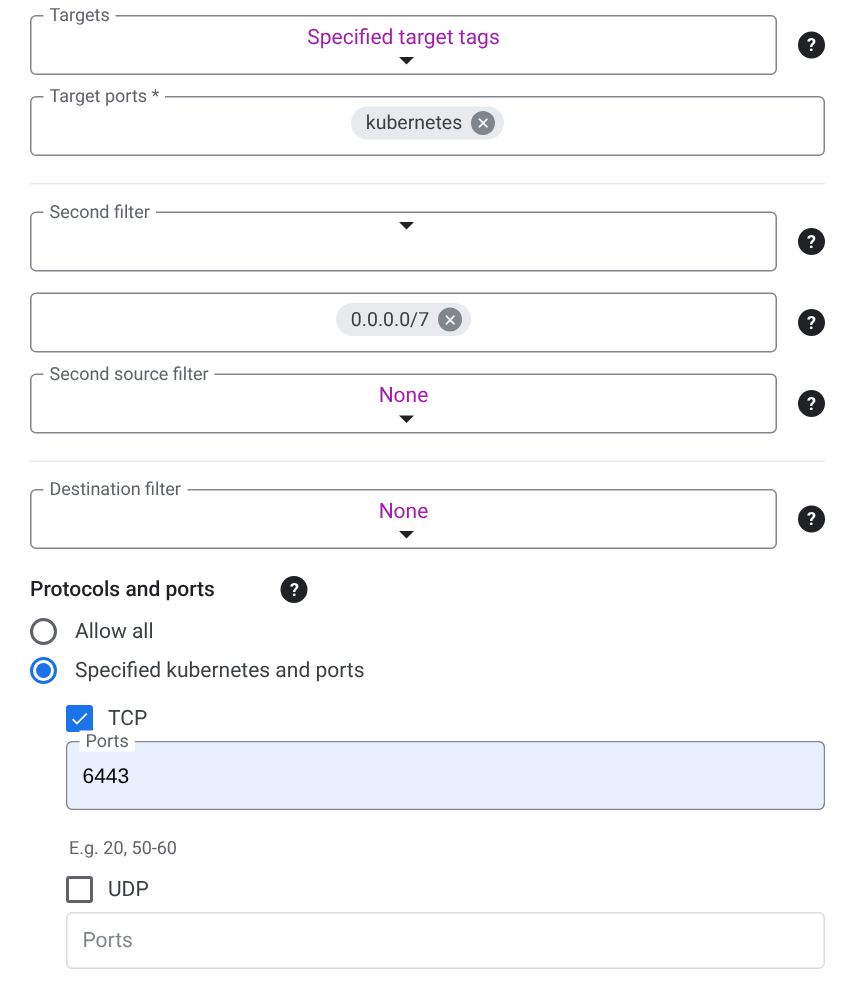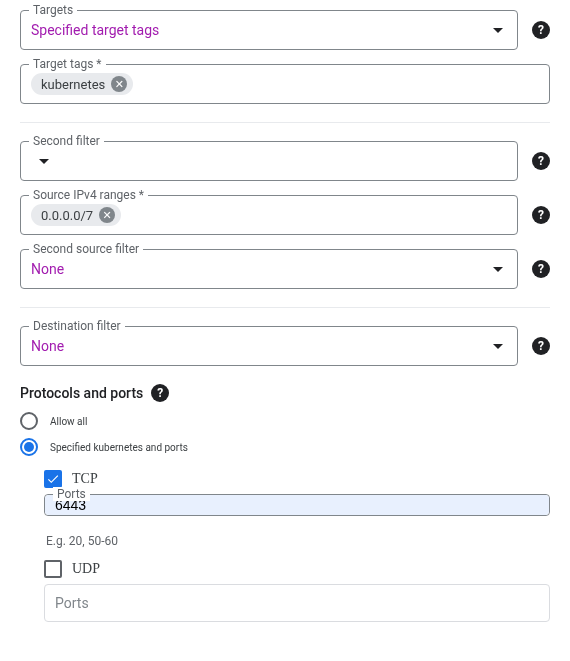--- a/index.html
+++ b/index.html
@@ -16,20 +16,21 @@
       margin-bottom: 14px;
     }
     .field-border {
       border: 1px solid #80868b;
       border-radius: 4px;
       min-height: 40px;
       display: flex;
       align-items: center;
       padding: 6px 10px;
       position: relative;
+      flex-direction: column;
     }
     .field-legend {
       position: absolute;
       top: -8px;
       left: 8px;
       background: #fff;
       padding: 0 4px;
       font-size: 12px;
       color: #5f6368;
       line-height: 14px;
@@ -111,20 +112,21 @@
       border-top: 1px solid #e8eaed;
       margin: 18px 0;
     }
     .section-title {
       font-size: 14px;
       font-weight: 500;
       color: #202124;
       margin: 18px 0 10px 0;
       display: flex;
       align-items: center;
+      gap: 36px;
     }
     .radio-row {
       display: flex;
       align-items: center;
       margin: 8px 0;
       cursor: pointer;
     }
     .radio {
       width: 18px;
       height: 18px;
@@ -137,31 +139,30 @@
     .radio.checked {
       border-color: #1a73e8;
     }
     .radio.checked::after {
       content: '';
       position: absolute;
       top: 2px; left: 2px; right: 2px; bottom: 2px;
       border-radius: 50%;
       background: #1a73e8;
     }
-    .radio-label { font-size: 10px; color: #3c4043; }
+    .radio-label { font-size: 14px; color: #3c4043; }
     .protocol-block {
       margin-left: 24px;
       margin-top: 14px;
     }
     .checkbox-row {
       display: flex;
       align-items: center;
       margin-bottom: 6px;
       cursor: pointer;
-      font-family: Liberation Serif, serif;
     }
     .checkbox {
       width: 18px;
       height: 18px;
       border: 2px solid #5f6368;
       border-radius: 2px;
       margin-right: 10px;
       display: flex;
       align-items: center;
       justify-content: center;
@@ -193,21 +194,21 @@
       left: 8px;
       background: #fff;
       padding: 0 4px;
       font-size: 12px;
       color: #5f6368;
     }
     .ports-input {
       width: 100%;
       border: none;
       outline: none;
-      padding: 2px 10px;
+      padding: 14px 10px;
       font-size: 14px;
       background: transparent;
       border-radius: 4px;
     }
     .ports-input.highlight {
       background: #e8f0fe;
     }
     .ports-hint {
       font-size: 12px;
       color: #5f6368;
@@ -234,21 +235,21 @@
       <span class="field-value">Specified target tags</span>
       <span class="dropdown-arrow"></span>
     </div>
     <span class="help-btn">?</span>
   </div>
 </div>
 
 <div class="field">
   <div class="field-row">
     <div class="field-border">
-      <span class="field-legend">Target tags *</span>
+      <span class="field-legend">Target ports *</span>
       <span class="chip-wrap">
         <span class="chip">
           <span>kubernetes</span>
           <span class="chip-close">✕</span>
         </span>
       </span>
     </div>
   </div>
 </div>
 
@@ -260,21 +261,20 @@
       <span class="field-legend">Second filter</span>
       <span class="dropdown-arrow"></span>
     </div>
     <span class="help-btn">?</span>
   </div>
 </div>
 
 <div class="field">
   <div class="field-row">
     <div class="field-border">
-      <span class="field-legend">Source IPv4 ranges *</span>
       <span class="chip-wrap">
         <span class="chip">
           <span>0.0.0.0/7</span>
           <span class="chip-close">✕</span>
         </span>
       </span>
     </div>
     <span class="help-btn">?</span>
   </div>
 </div>

